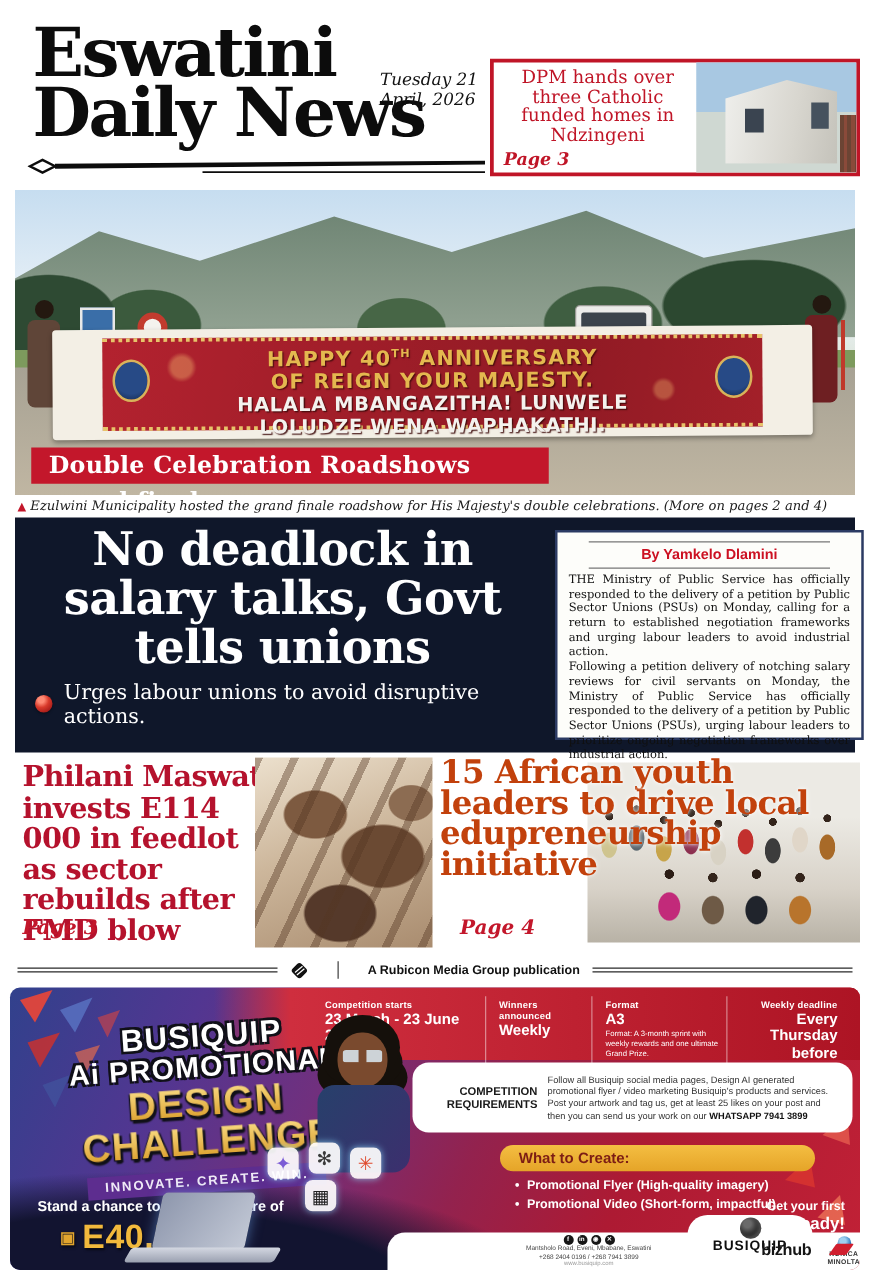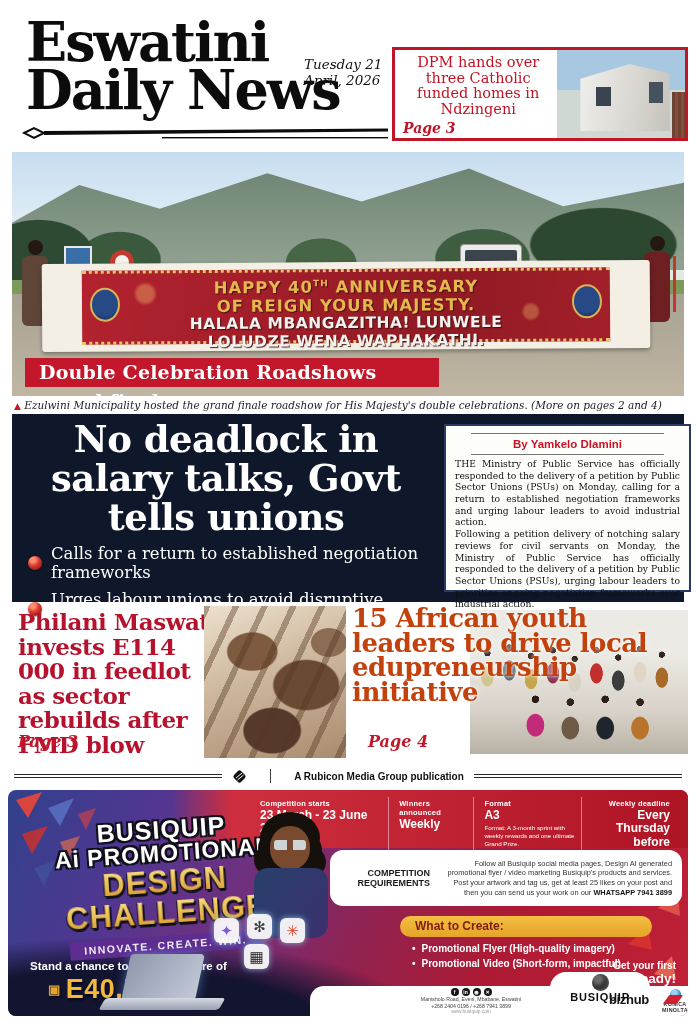--- a/index.html
+++ b/index.html
@@ -235,21 +235,21 @@
                   border-radius:3px; }
   .person .torso { position:absolute; left:22px; top:56px; width:74px; height:70px; border-radius:14px;
                   background:linear-gradient(130deg,#27406b,#3c2f6e); }
   .app-icons { position:absolute; left:206px; top:124px; width:96px; height:58px; }
   .app-icon { position:absolute; width:25px; height:25px; border-radius:6px; background:rgba(255,255,255,.92);
               display:flex; align-items:center; justify-content:center; font-size:15px;
               box-shadow:0 0 6px rgba(140,220,255,.8); font-family:"DejaVu Sans", sans-serif; }
   .req-box { position:absolute; left:322px; top:60px; width:352px; height:56px; background:#fff;
              border-radius:13px; display:flex; align-items:center; padding:6px 10px; gap:8px; }
   .req-label { width:90px; text-align:right; font-weight:bold; font-size:9px; line-height:1.15; color:#1a1a1a; }
-  .req-text { flex:1; font-size:7.4px; line-height:1.3; color:#333;text-align:right; }
+  .req-text { flex:1; font-size:7.4px; line-height:1.3; color:#333; }
   .req-text b { color:#111; }
   .create-pill { position:absolute; left:392px; top:126px; width:252px; height:21px; border-radius:11px;
                  background:linear-gradient(#f4be42,#e5a428); color:#7c1d14; font-weight:bold;
                  font-size:12px; line-height:21px; padding-left:15px; }
   .create-items { position:absolute; left:404px; top:152px; color:#fff; font-weight:bold; font-size:10px;
                   line-height:1.45; }
   .create-items .dot { margin-right:6px; }
   .ad-cta { position:absolute; right:12px; top:170px; text-align:right; color:#fff; }
   .ad-cta-1 { font-weight:bold; font-size:10px; }
   .ad-cta-2 { font-weight:bold; font-size:13.5px; }
@@ -351,24 +351,20 @@
 
   <div class="caption">
     <span class="tri">▲</span><span> Ezulwini Municipality hosted the grand finale roadshow for His Majesty's double celebrations. (More on pages 2 and 4)</span>
   </div>
 
   <div class="lead-block">
     <div class="lead-head">No deadlock in salary talks, Govt tells unions</div>
     <div class="lead-bullets">
       <div class="lead-bullet">
         <div class="sphere"></div>
-        <span>Calls for a return to established negotiation frameworks</span>
-      </div>
-      <div class="lead-bullet">
-        <div class="sphere"></div>
         <span>Urges labour unions to avoid disruptive actions.</span>
       </div>
     </div>
     <div class="article-box">
       <div class="byline-rule"></div>
       <div class="byline">By Yamkelo Dlamini</div>
       <div class="byline-rule"></div>
       <div class="article-body">
         <div>THE Ministry of Public Service has officially responded to the delivery of a petition by Public Sector Unions (PSUs) on Monday, calling for a return to established negotiation frameworks and urging labour leaders to avoid industrial action.</div>
         <div>Following a petition delivery of notching salary reviews for civil servants on Monday, the Ministry of Public Service has officially responded to the delivery of a petition by Public Sector Unions (PSUs), urging labour leaders to prioritize ongoing negotiation frameworks over industrial action.</div>

